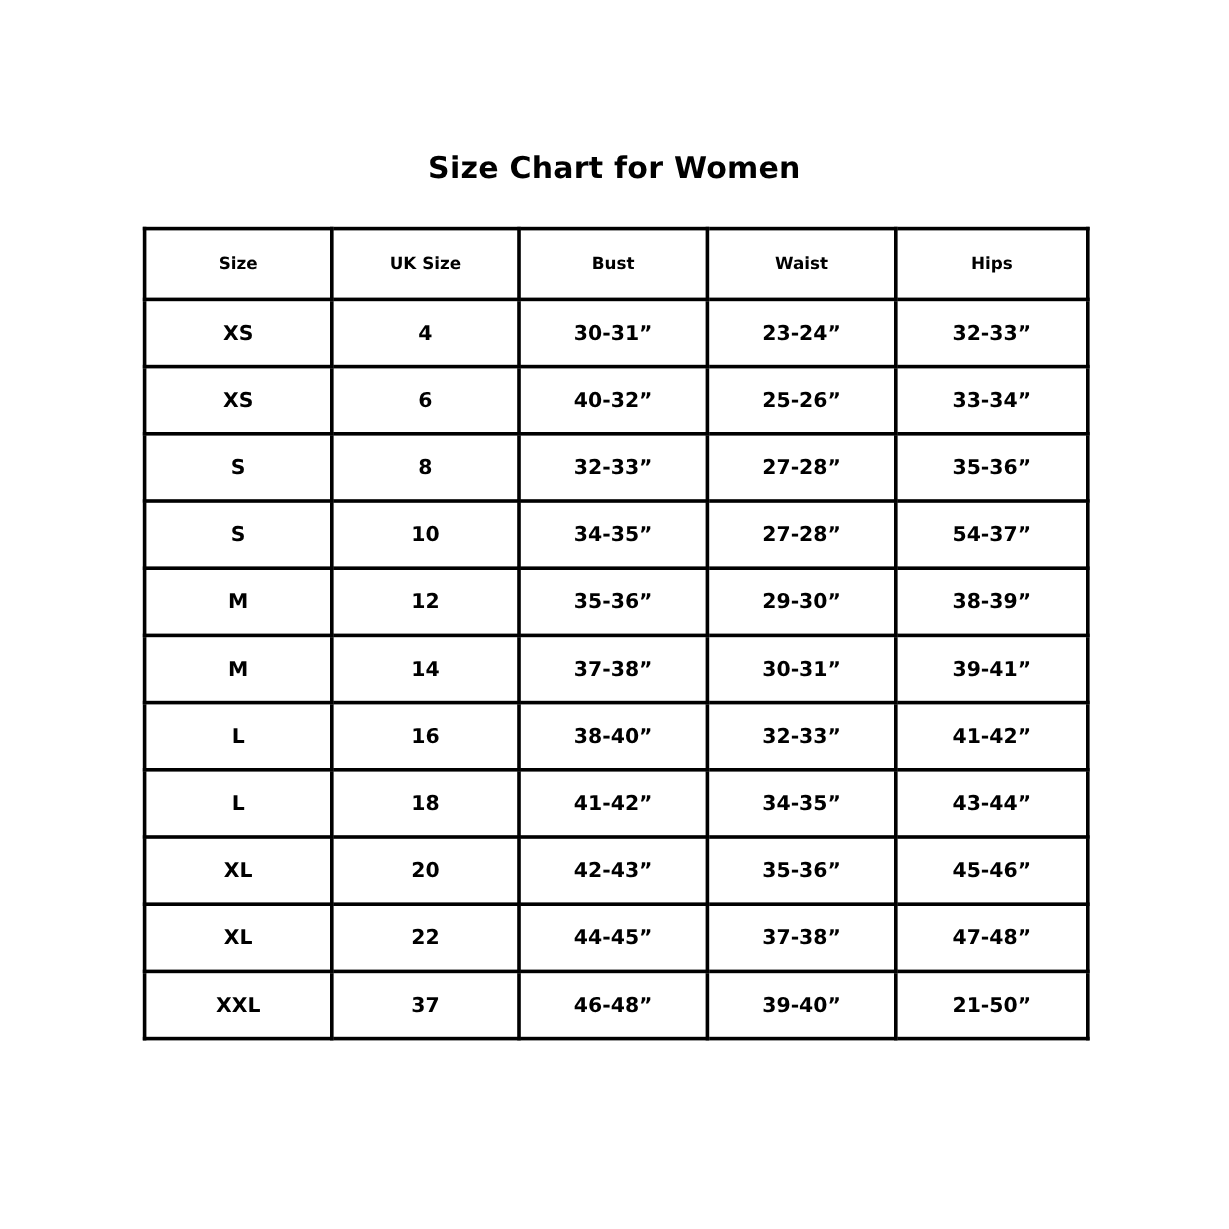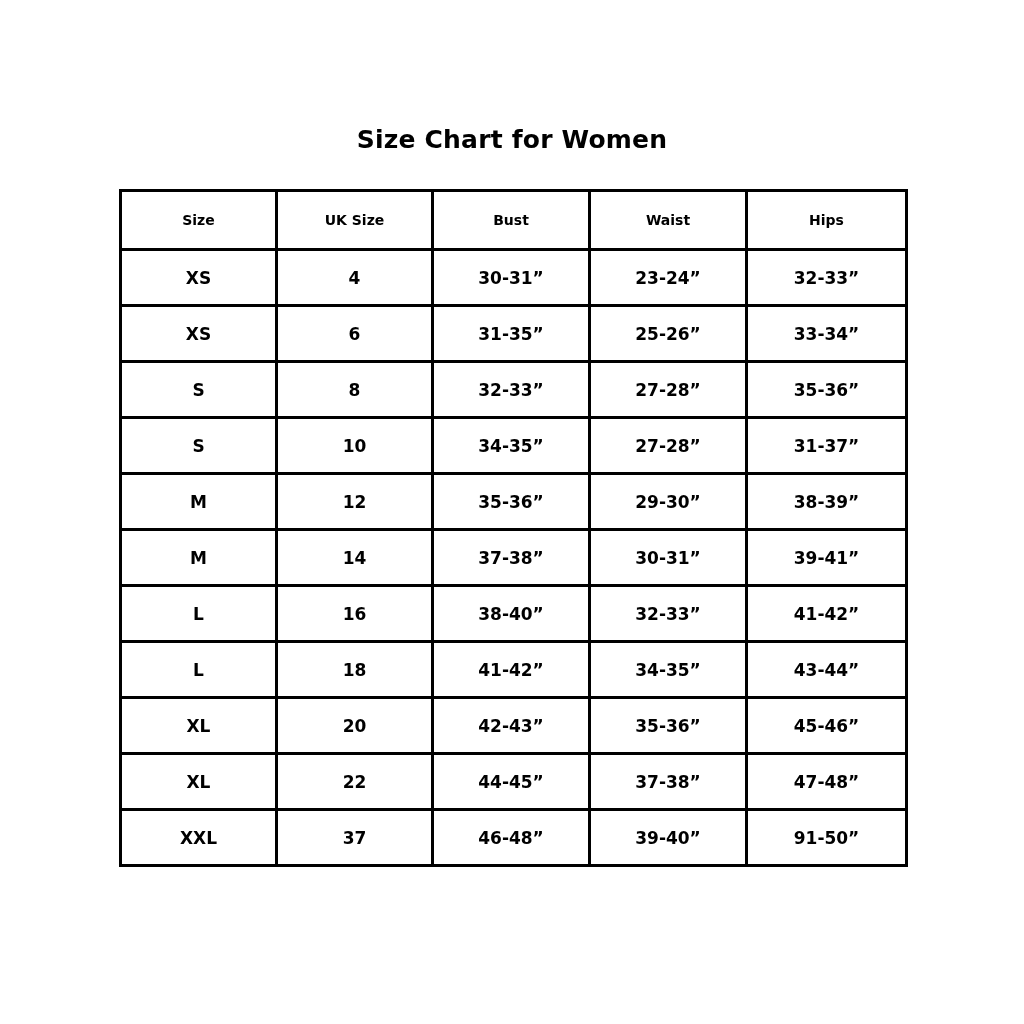--- a/index.html
+++ b/index.html
@@ -91,37 +91,37 @@
         <tr>
           <td>XS</td>
           <td>4</td>
           <td>30-31”</td>
           <td>23-24”</td>
           <td>32-33”</td>
         </tr>
         <tr>
           <td>XS</td>
           <td>6</td>
-          <td>31-35”</td>
+          <td>40-32”</td>
           <td>25-26”</td>
           <td>33-34”</td>
         </tr>
         <tr>
           <td>S</td>
           <td>8</td>
           <td>32-33”</td>
           <td>27-28”</td>
           <td>35-36”</td>
         </tr>
         <tr>
           <td>S</td>
           <td>10</td>
           <td>34-35”</td>
           <td>27-28”</td>
-          <td>31-37”</td>
+          <td>54-37”</td>
         </tr>
         <tr>
           <td>M</td>
           <td>12</td>
           <td>35-36”</td>
           <td>29-30”</td>
           <td>38-39”</td>
         </tr>
         <tr>
           <td>M</td>
@@ -156,19 +156,19 @@
           <td>22</td>
           <td>44-45”</td>
           <td>37-38”</td>
           <td>47-48”</td>
         </tr>
         <tr>
           <td>XXL</td>
           <td>37</td>
           <td>46-48”</td>
           <td>39-40”</td>
-          <td>91-50”</td>
+          <td>21-50”</td>
         </tr>
       </tbody>
     </table>
   </div>
 
 </div>
 
 </body></html>

